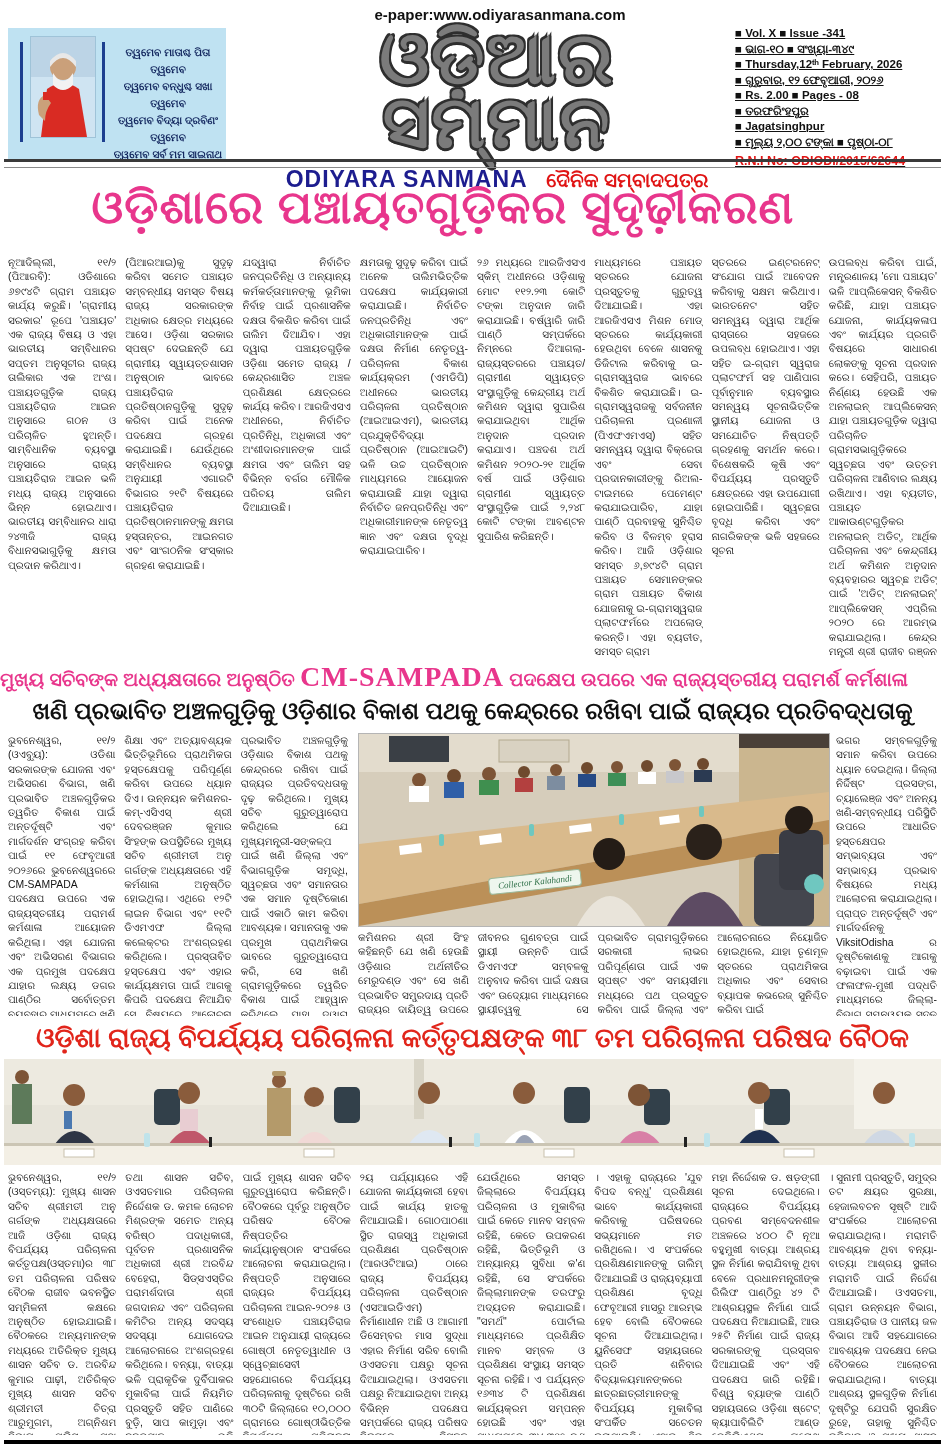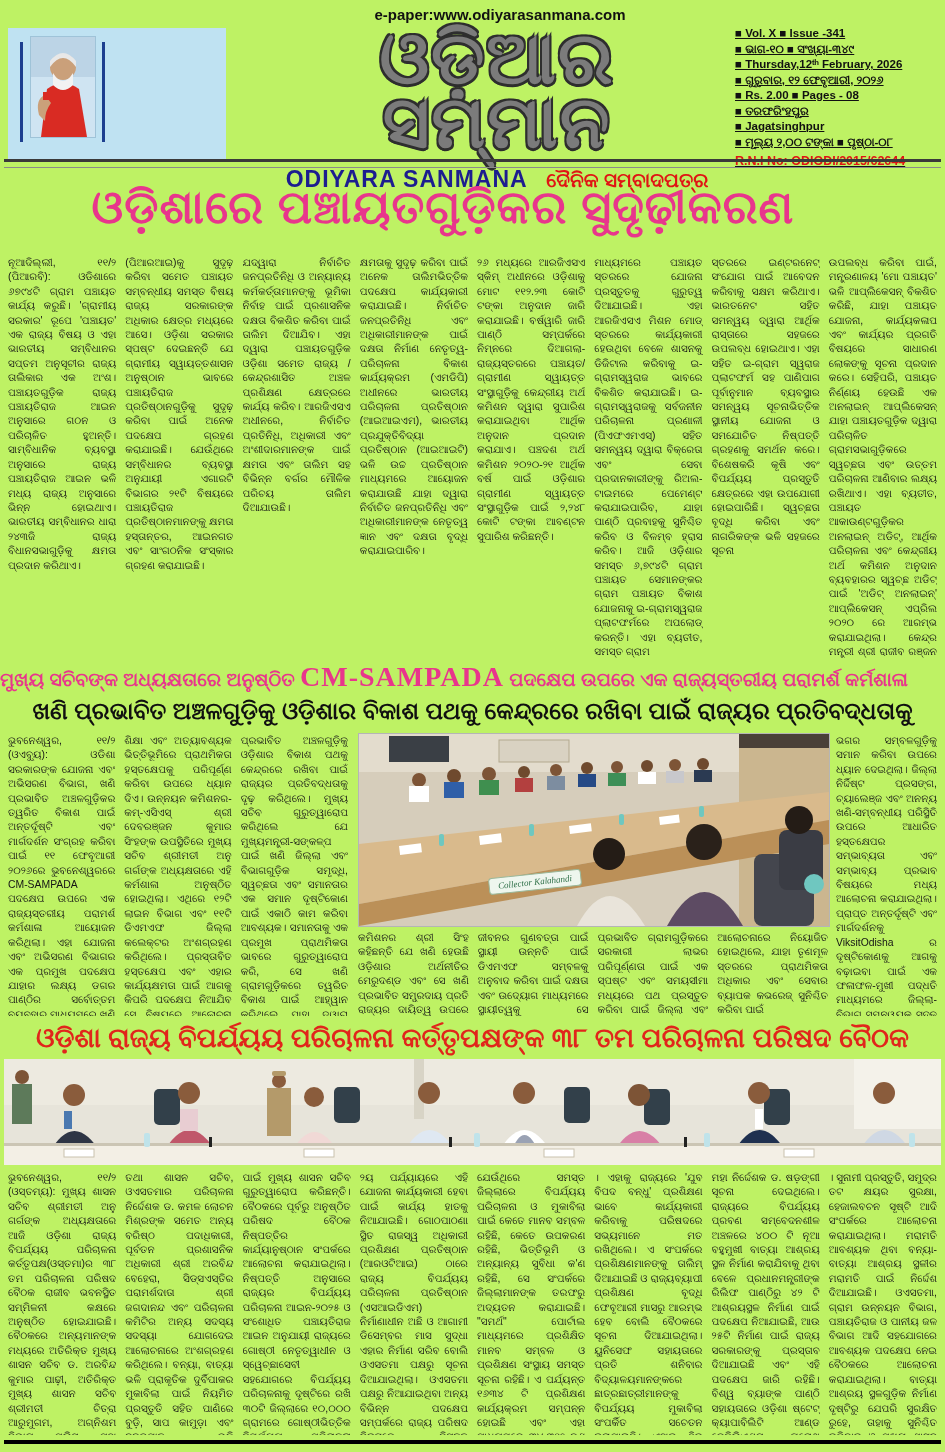--- a/index.html
+++ b/index.html
@@ -1,16 +1,16 @@
 <!DOCTYPE html>
 <html><head>
 <meta charset="utf-8">
 <style>
   html,body{margin:0;padding:0;background:#e8e8e8;}
-  #page{position:relative;width:945px;height:1452px;background:#bef264;margin:0 auto;
+  #page{position:relative;width:945px;height:1452px;background:#ffffff;margin:0 auto;
         font-family:"Liberation Sans", sans-serif;color:#111;overflow:hidden;}
   .abs{position:absolute;}
   
   #epaper{top:6px;left:250px;width:500px;text-align:center;font-size:15px;font-weight:bold;color:#111;}
   #prayer-box{top:28px;left:8px;width:218px;height:132px;background:#bfe2f2;}
   #prayer-box .vbar{position:absolute;top:14px;width:3px;height:100px;background:#1d3f8f;}
   #saibaba{position:absolute;top:8px;left:22px;width:64px;height:100px;background:#dfeef7;border:1px solid #9fc3d8;}
   #prayer-lines{position:absolute;top:16px;left:104px;width:112px;text-align:center;
                 font-size:10.5px;line-height:17px;font-weight:bold;color:#12265e;}
   #masthead{top:26px;left:262px;width:470px;text-align:center;}
@@ -63,20 +63,26 @@
         <rect x="0" y="0" width="64" height="40" fill="#bcd4e6"></rect>
         <path d="M10 100 L16 52 Q32 40 48 52 L56 100 Z" fill="#d92b23"></path>
         <circle cx="32" cy="30" r="13" fill="#caa07a"></circle>
         <path d="M19 30 Q32 12 45 30 L45 24 Q32 8 19 24 Z" fill="#e8e8e8"></path>
         <path d="M22 36 Q32 52 42 36 L42 48 Q32 58 22 48 Z" fill="#f2f2f2"></path>
         <path d="M8 78 Q4 62 14 58 L20 66 Q14 74 14 84 Z" fill="#caa07a"></path>
         <rect x="12" y="55" width="10" height="8" fill="#d92b23"></rect>
       </svg>
     </div>
     <div class="vbar" style="left:94px;"></div>
+    <div id="prayer-lines">
+      <div>ତ୍ୱମେବ ମାତାଶ୍ଚ ପିତା ତ୍ୱମେବ</div>
+      <div>ତ୍ୱମେବ ବନ୍ଧୁଶ୍ଚ ସଖା ତ୍ୱମେବ</div>
+      <div>ତ୍ୱମେବ ବିଦ୍ୟା ଦ୍ରବିଣଂ ତ୍ୱମେବ</div>
+      <div>ତ୍ୱମେବ ସର୍ବ ମମ ସାଇନାଥ</div>
+    </div>
   </div>
 
   <div class="abs" id="masthead">
     <div id="masthead-title">ଓଡ଼ିଆର ସମ୍ମାନ</div>
     <div id="masthead-sub">
       <span id="masthead-latin">ODIYARA SANMANA</span>
       <span id="masthead-tagline">ଦୈନିକ ସମ୍ବାଦପତ୍ର</span>
     </div>
   </div>
 

